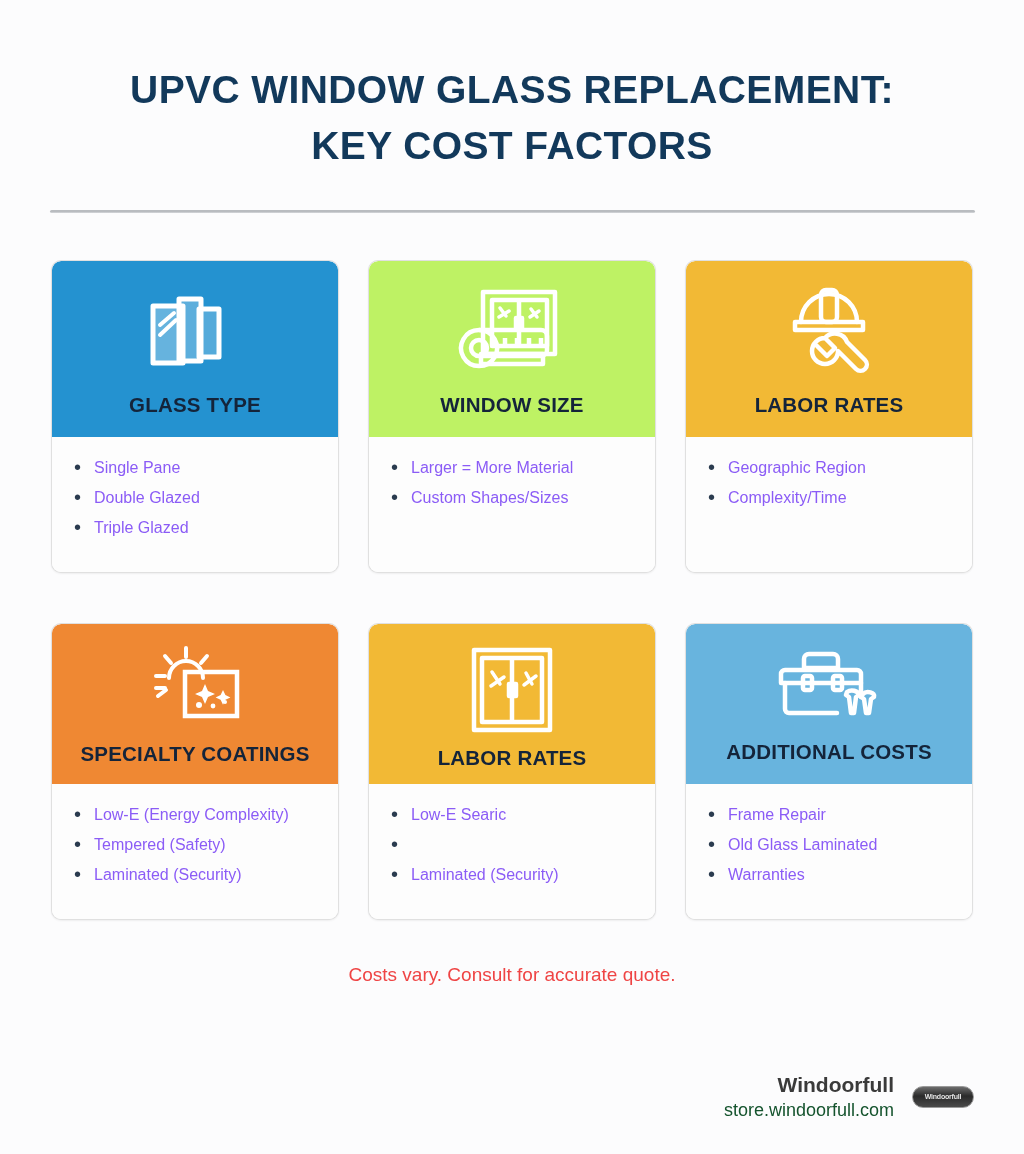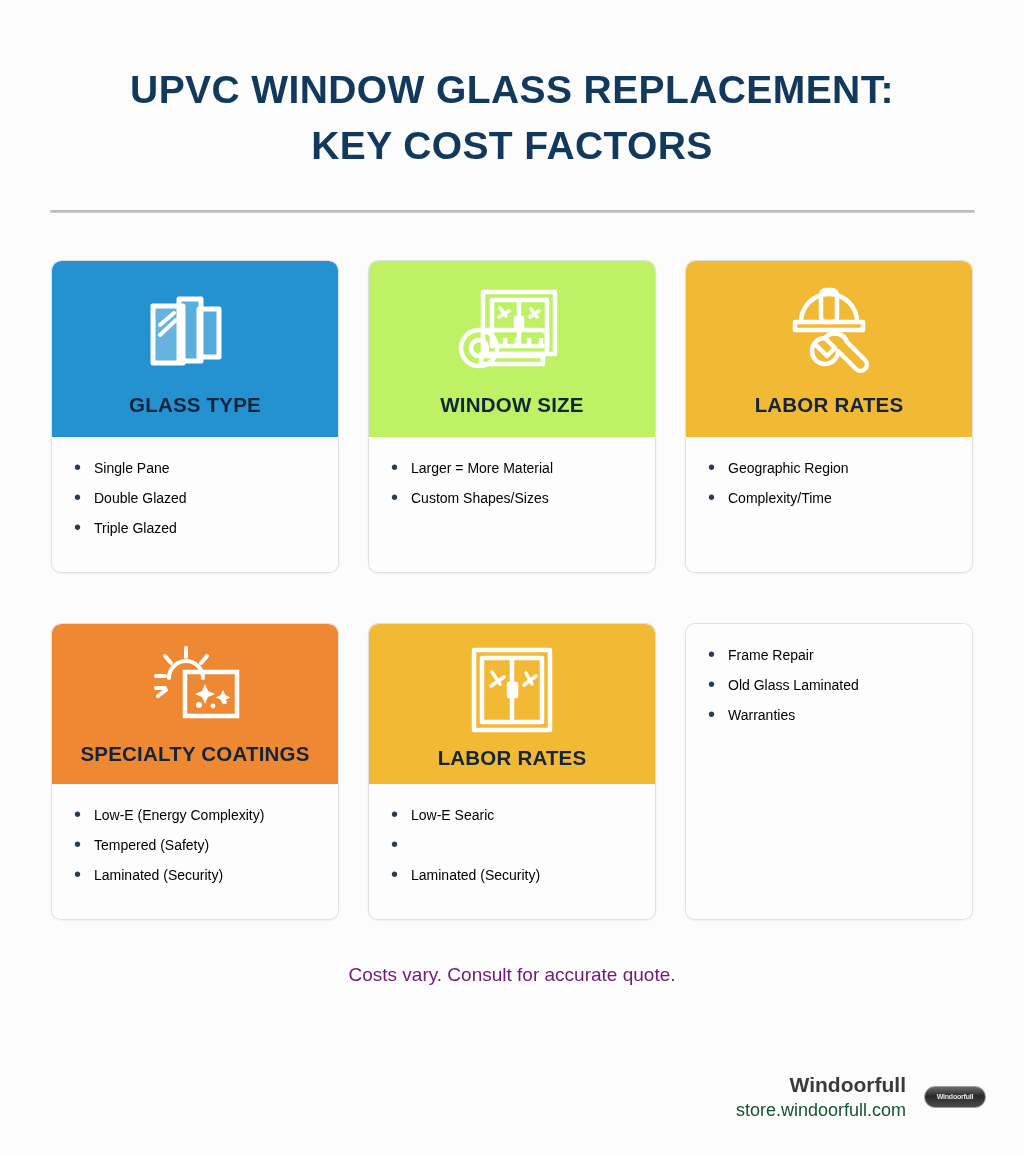--- a/index.html
+++ b/index.html
@@ -91,22 +91,22 @@
   }
 
   .card-body {
     background: #fdfdfd;
     flex: 1;
     padding: 16px 14px 14px 22px;
   }
 
   .bullets { list-style: none; }
   .bullets li {
-    color: #000000;
-    font-size: 14px;
+    color: #8b5cf6;
+    font-size: 16px;
     line-height: 30px;
     position: relative;
     padding-left: 20px;
     white-space: nowrap;
   }
   .bullets li::before {
     content: "\2022";
     position: absolute;
     left: 0;
     top: -1px;
@@ -119,27 +119,27 @@
   .row1 .card { height: 313px; }
   .row1 .card-head { height: 176px; }
   .row2 .card { height: 297px; }
   .row2 .card-head { height: 160px; }
   .row2 .card-icon { height: 92px; }
 
   
   .disclaimer {
     margin-top: 44px;
     text-align: center;
-    color: #701a75;
+    color: #ef4444;
     font-size: 19px;
   }
 
   .brand {
     position: absolute;
-    right: 38px;
+    right: 50px;
     bottom: 32px;
     display: flex;
     align-items: center;
     gap: 18px;
   }
   .brand-text { text-align: right; }
   .brand-name {
     color: #3a3a3a;
     font-weight: bold;
     font-size: 21px;
@@ -329,20 +329,37 @@
       <div class="card-body">
         <ul class="bullets">
           <li>Low-E Searic</li>
           <li class="empty"></li>
           <li>Laminated (Security)</li>
         </ul>
       </div>
     </div>
 
     <div class="card">
+      <div class="card-head" style="background:#68b4de">
+        <div class="card-icon">
+          <svg width="104" height="86" viewBox="0 0 104 86">
+            <g fill="none" stroke="#ffffff" stroke-width="4.5" stroke-linejoin="round" stroke-linecap="round">
+              <path d="M32 10 h24 a5 5 0 0 1 5 5 v9 h-34 v-9 a5 5 0 0 1 5 -5 z"></path>
+              <path d="M8 26 h72 a4 4 0 0 1 4 4 v9 h-80 v-9 a4 4 0 0 1 4 -4 z"></path>
+              <path d="M8 39 v26 a4 4 0 0 0 4 4 h48"></path>
+              <path d="M84 39 v14"></path>
+              <rect x="26" y="32" width="9" height="14" rx="2"></rect>
+              <rect x="56" y="32" width="9" height="14" rx="2"></rect>
+              <path d="M70 48 a7 5 0 0 1 12 3 l-3 2 -2 16 -3 0 -2 -16 -3 -2 z"></path>
+              <path d="M86 50 a6 4 0 0 1 11 3 l-3 2 -2 14 -3 0 -2 -14 -3 -2 z"></path>
+            </g>
+          </svg>
+        </div>
+        <div class="card-title">ADDITIONAL COSTS</div>
+      </div>
       <div class="card-body">
         <ul class="bullets">
           <li>Frame Repair</li>
           <li>Old Glass Laminated</li>
           <li>Warranties</li>
         </ul>
       </div>
     </div>
 
   </div>

